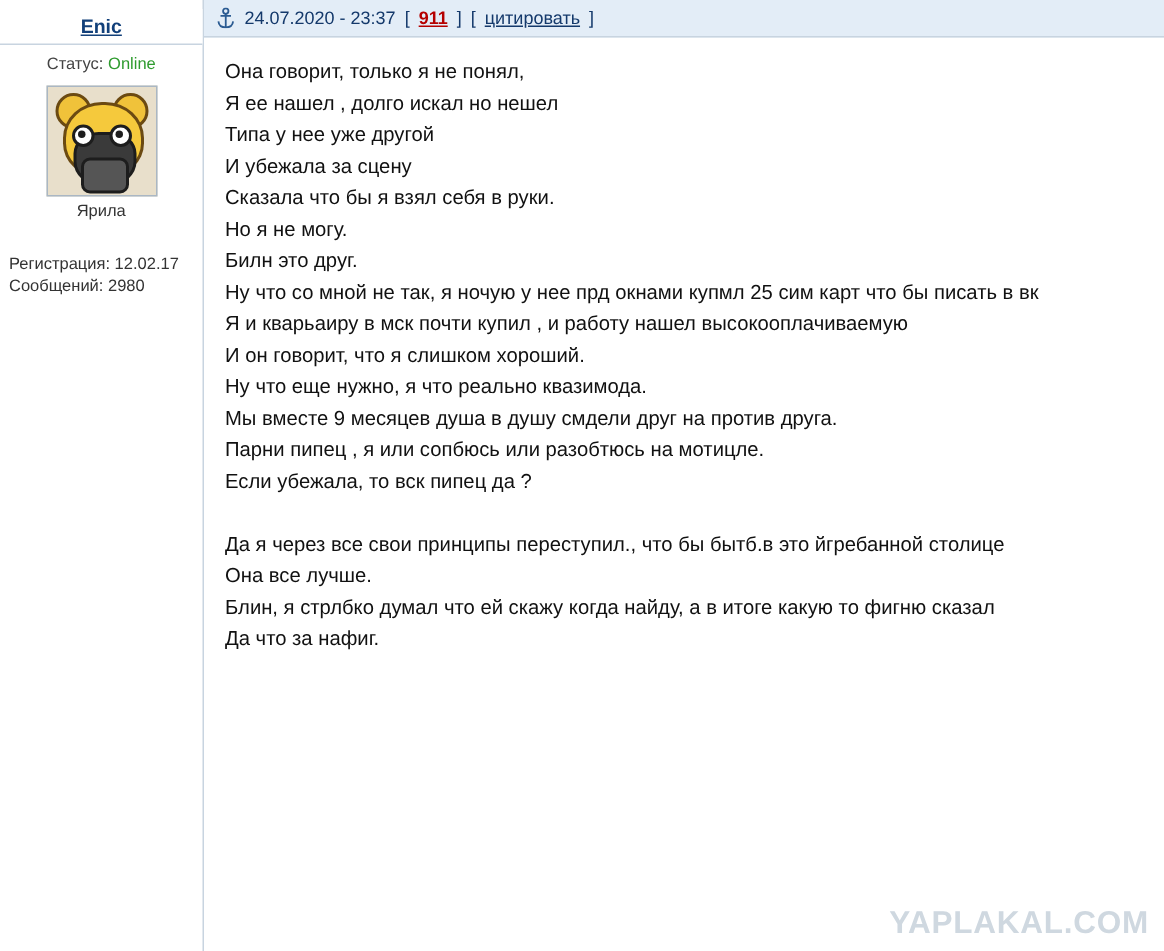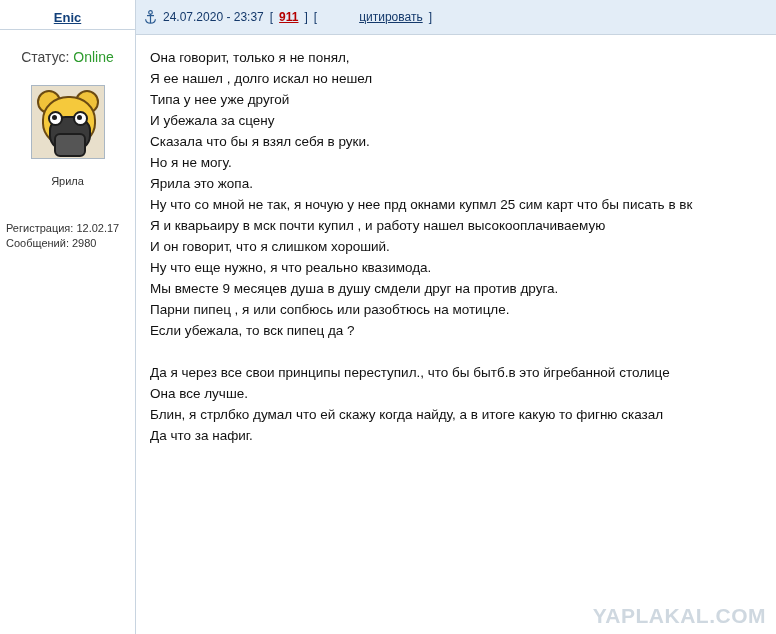--- a/index.html
+++ b/index.html
@@ -25,42 +25,41 @@
   .author-col {
     width: 136px;
     min-width: 136px;
     box-sizing: border-box;
     border-right: 1px solid #c8d4e0;
     background: #ffffff;
     display: flex;
     flex-direction: column;
     align-items: center;
     padding-top: 6px;
-    gap: 12px;
   }
   .author-name-row {
     width: 100%;
     height: 24px;
     box-sizing: border-box;
     display: flex;
     align-items: center;
     justify-content: center;
     border-bottom: 1px solid #c8d4e0;
     background: #ffffff;
   }
   .author-name {
     font-size: 13px;
     font-weight: bold;
     color: #12407a;
     text-decoration: underline;
     cursor: pointer;
   }
   .status-row {
     margin-top: 7px;
-    font-size: 14px;
+    font-size: 11px;
     color: #444444;
     text-align: center;
   }
   .status-value {
     color: #2e9b2e;
     font-weight: normal;
   }
   .avatar-wrap {
     margin-top: 8px;
     width: 72px;
@@ -142,21 +141,21 @@
   }
   
   .content-col {
     flex: 1;
     display: flex;
     flex-direction: column;
     min-width: 0;
     position: relative;
   }
   .post-header {
-    height: 35px;
+    height: 25px;
     box-sizing: border-box;
     background: #e3edf7;
     border-bottom: 1px solid #c8d4e0;
     display: flex;
     align-items: center;
     padding: 0 8px;
     gap: 6px;
     font-size: 12px;
     color: #1d3c63;
   }
@@ -174,21 +173,20 @@
   .post-number {
     color: #b50000;
     font-weight: bold;
     text-decoration: underline;
     cursor: pointer;
   }
   .quote-link {
     color: #14396b;
     text-decoration: underline;
     cursor: pointer;
-    margin-left: 36px;
   }
   .post-body {
     flex: 1;
     padding: 12px 14px 0 14px;
     font-size: 13.5px;
     line-height: 21px;
     color: #111111;
     overflow: hidden;
     position: relative;
   }
@@ -269,21 +267,21 @@
 
     <div class="post-body">
 
       <p class="para">
         <span class="line">Она говорит, только я не понял,</span>
         <span class="line">Я ее нашел , долго искал но нешел</span>
         <span class="line">Типа у нее уже другой</span>
         <span class="line">И убежала за сцену</span>
         <span class="line">Сказала что бы я взял себя в руки.</span>
         <span class="line">Но я не могу.</span>
-        <span class="line">Ярила это жопа.</span>
+        <span class="line">Билн это друг.</span>
       </p>
 
       <p class="para">
         <span class="line">Ну что со мной не так, я ночую у нее прд окнами купмл 25 сим карт что бы писать в вк</span>
       </p>
 
       <p class="para">
         <span class="line">Я и кварьаиру в мск почти купил , и работу нашел высокооплачиваемую</span>
         <span class="line">И он говорит, что я слишком хороший.</span>
       </p>

